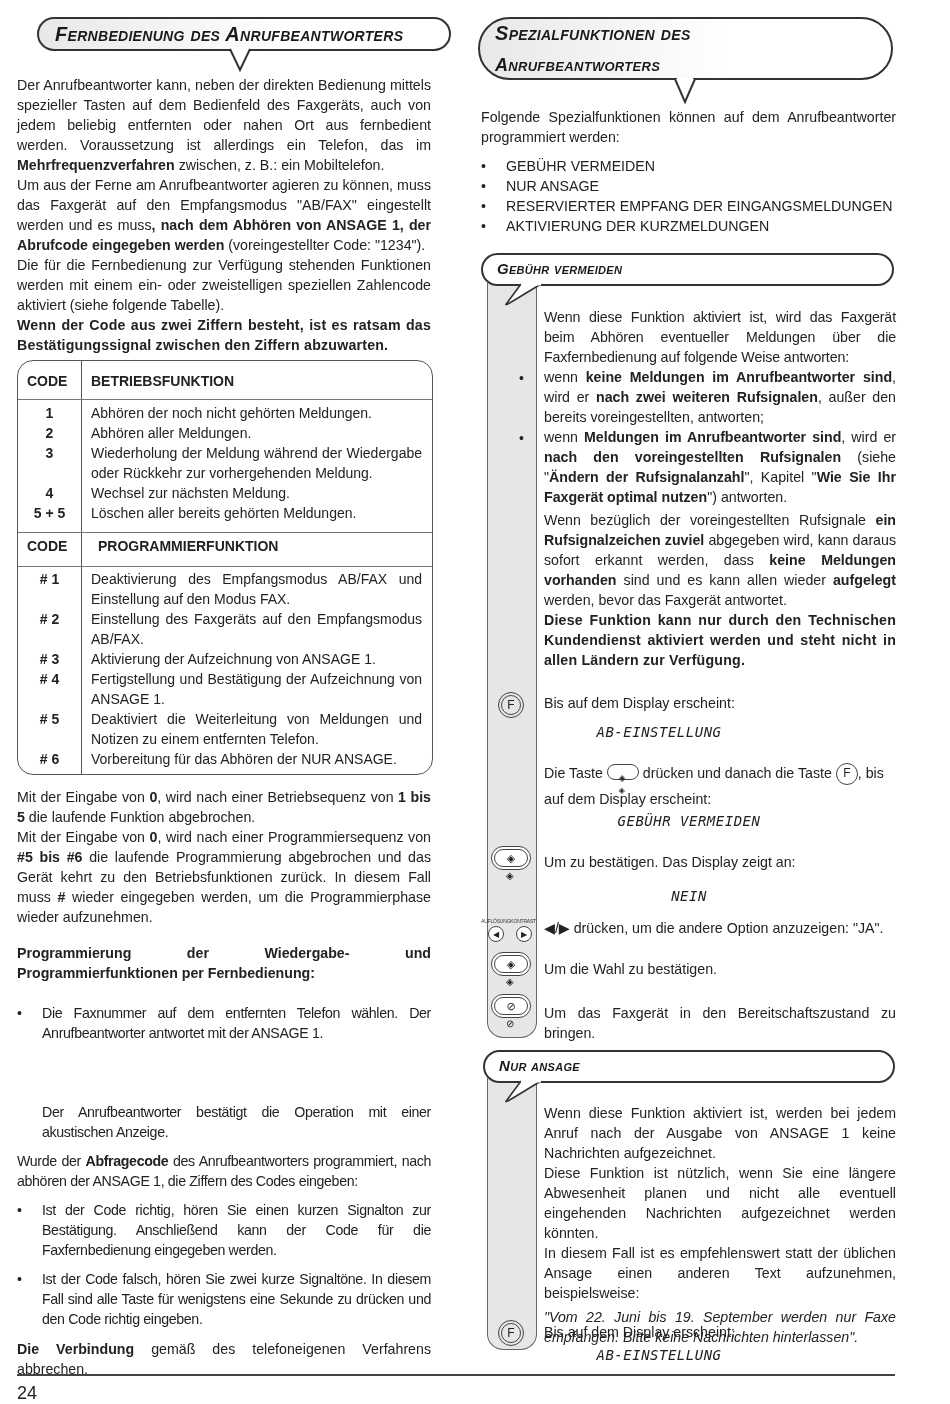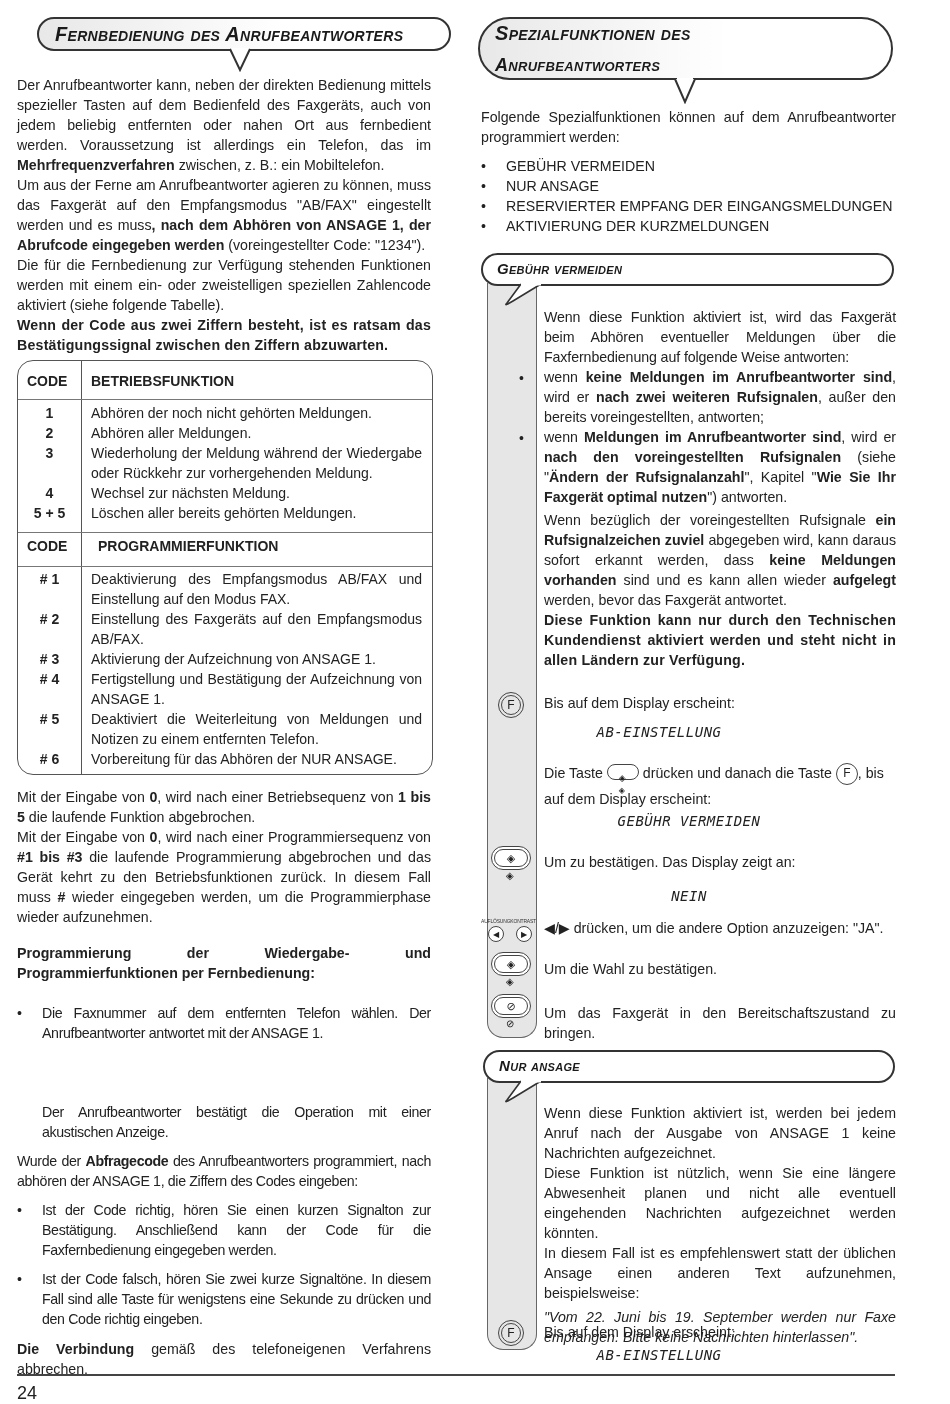--- a/index.html
+++ b/index.html
@@ -126,21 +126,21 @@
           </div>
           <div class="trow" style="top: 180px;">
             <div class="tcode"># 6</div>
             <div class="tdesc">Vorbereitung für das Abhören der NUR ANSAGE.</div>
           </div>
         </div>
     </div>
 
     <div style="position:absolute; left:0; top:787px; width:414px;">
       <p class="rich"><span>Mit der Eingabe von </span><b>0</b><span>, wird nach einer Betriebsequenz von </span><b>1 bis 5</b><span> die laufende Funktion abgebrochen.</span></p>
-      <p class="rich"><span>Mit der Eingabe von </span><b>0</b><span>, wird nach einer Programmiersequenz von </span><b>#1 bis #3</b><span> die laufende Programmierung abgebrochen und das Gerät kehrt zu den Betriebsfunktionen zurück. In diesem Fall muss </span><b>#</b><span> wieder eingegeben werden, um die Programmierphase wieder aufzunehmen.</span></p>
+      <p class="rich"><span>Mit der Eingabe von </span><b>0</b><span>, wird nach einer Programmiersequenz von </span><b>#5 bis #6</b><span> die laufende Programmierung abgebrochen und das Gerät kehrt zu den Betriebsfunktionen zurück. In diesem Fall muss </span><b>#</b><span> wieder eingegeben werden, um die Programmierphase wieder aufzunehmen.</span></p>
     </div>
 
     <p style="position:absolute; left:0; top:943px; width:414px; font-weight:bold;">Programmierung der Wiedergabe- und Programmierfunktionen per Fernbedienung:</p>
 
     <ul class="bullet-list" style="position:absolute; left:0; top:1003px; width:414px;">
       <li class="cond">Die Faxnummer auf dem entfernten Telefon wählen. Der Anrufbeantworter antwortet mit der ANSAGE 1.</li>
     </ul>
     <p class="cond" style="position:absolute; left:25px; top:1102px; width:389px;">Der Anrufbeantworter bestätigt die Operation mit einer akustischen Anzeige.</p>
 
     <p class="rich cond" style="position:absolute; left:0; top:1151px; width:414px;"><span>Wurde der </span><b>Abfragecode</b><span> des Anrufbeantworters programmiert, nach abhören der ANSAGE 1, die Ziffern des Codes eingeben:</span></p>

